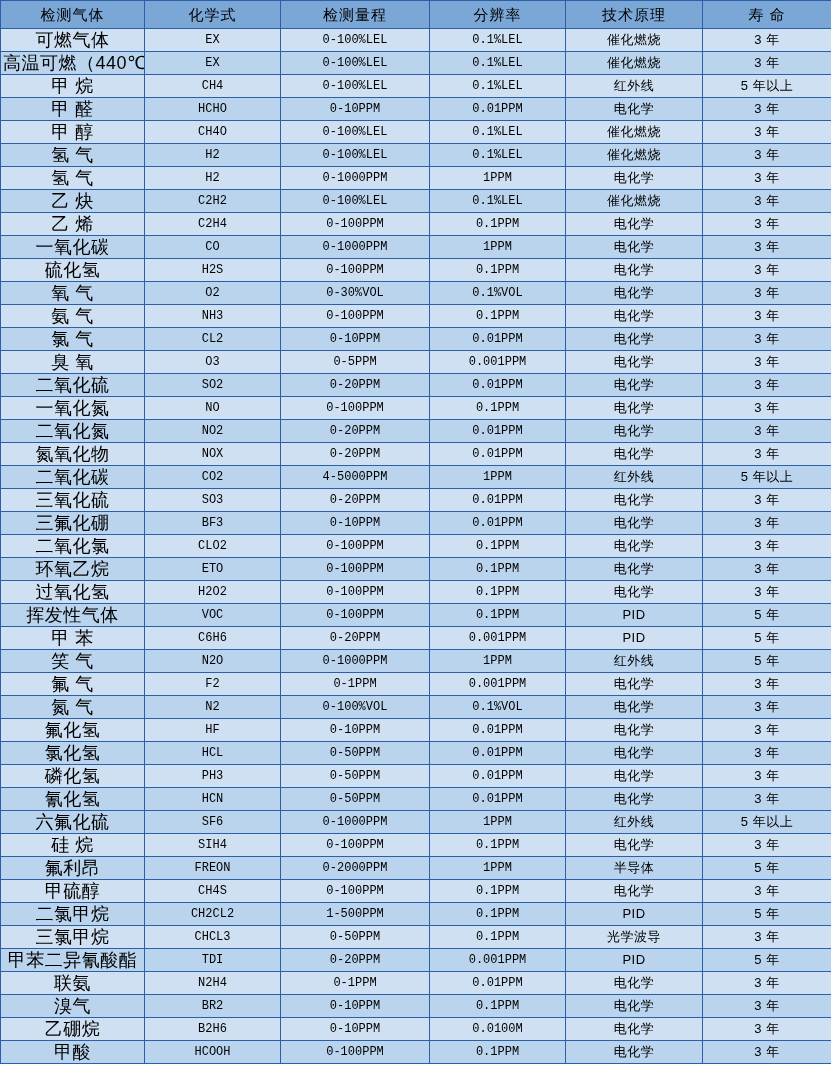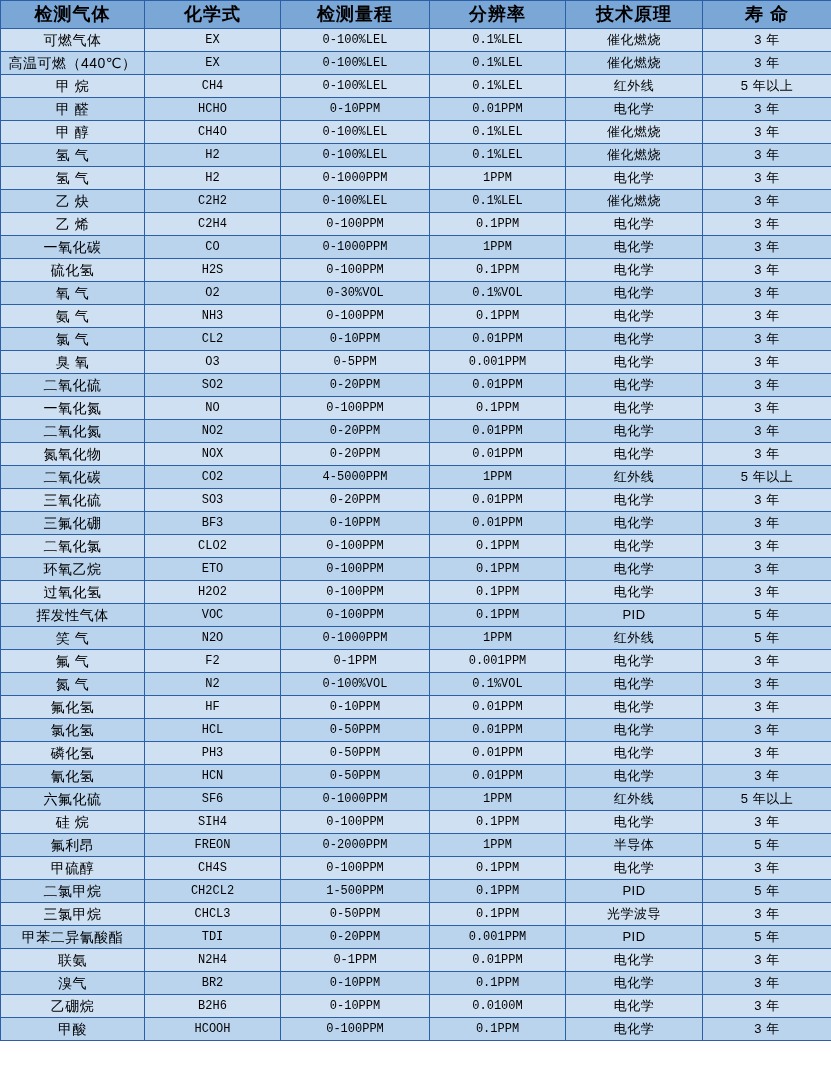--- a/index.html
+++ b/index.html
@@ -31,34 +31,34 @@
     color: #000000;
     font-size: 13px;
     height: 22px;
     line-height: 20px;
     padding: 0 2px;
     white-space: nowrap;
     overflow: hidden;
   }
   #gas-table thead th {
     background: #7ba7d7;
-    font-weight: bold;
-    font-size: 18px;
+    font-weight: normal;
+    font-size: 15px;
     height: 27px;
     line-height: 25px;
     letter-spacing: 1px;
   }
   #gas-table tbody tr.odd td {
     background: #cfe0f2;
   }
   #gas-table tbody tr.even td {
     background: #bad4ee;
   }
   #gas-table tbody td.name {
-    font-size: 14px;
+    font-size: 18px;
     letter-spacing: 0.5px;
     margin-top: 36px;
   }
   #gas-table tbody td.formula,
   #gas-table tbody td.range,
   #gas-table tbody td.resolution {
     font-family: "Liberation Mono", "DejaVu Sans Mono", monospace;
     font-size: 12px;
     letter-spacing: 0px;
   }
@@ -292,20 +292,28 @@
         <td class="life">3 年</td>
       </tr>
       <tr class="even">
         <td class="name">挥发性气体</td>
         <td class="formula">VOC</td>
         <td class="range">0-100PPM</td>
         <td class="resolution">0.1PPM</td>
         <td class="principle">PID</td>
         <td class="life">5 年</td>
       </tr>
+      <tr class="odd">
+        <td class="name">甲 苯</td>
+        <td class="formula">C6H6</td>
+        <td class="range">0-20PPM</td>
+        <td class="resolution">0.001PPM</td>
+        <td class="principle">PID</td>
+        <td class="life">5 年</td>
+      </tr>
       <tr class="even">
         <td class="name">笑 气</td>
         <td class="formula">N2O</td>
         <td class="range">0-1000PPM</td>
         <td class="resolution">1PPM</td>
         <td class="principle">红外线</td>
         <td class="life">5 年</td>
       </tr>
       <tr class="odd">
         <td class="name">氟 气</td>

